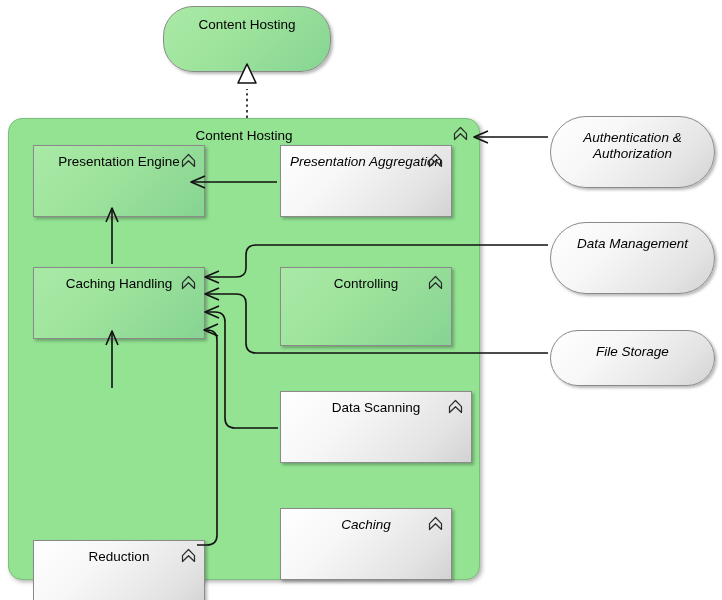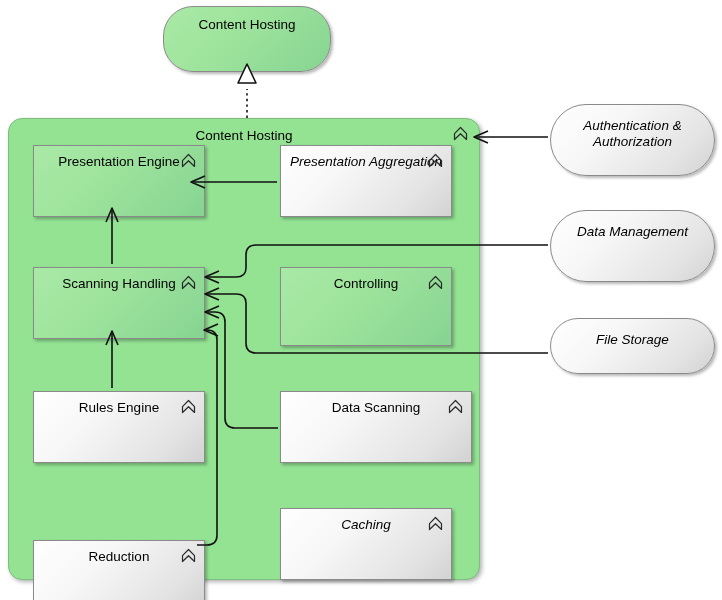--- a/index.html
+++ b/index.html
@@ -49,21 +49,21 @@
   .fill-grey {
     background: linear-gradient(135deg, #ffffff 0%, #f7f7f7 35%, #e3e3e3 78%, #d2d2d2 100%);
   }
   
   .fill-container {
     background: #93e393;
     border: 1px solid #7dbd7d;
   }
 
   .rect  { border-radius: 0; }
-  .pill  { border-radius: 38px; }
+  .pill  { border-radius: 38px; margin-top: 12px; }
 
   
   #container-content-hosting {
     position: absolute;
     left: 8px;
     top: 118px;
     width: 470px;
     height: 460px;
     border-radius: 14px;
   }
@@ -125,45 +125,37 @@
     <div class="node rect fill-grey italic" style="left:271px; top:26px; width:172px; height:72px;">
       <div class="label" style="top:8px;">Presentation Aggregation</div>
       <span class="comp-icon" style="right:8px; top:7px;">
         <svg viewBox="0 0 16 16">
           <path d="M8 1.6 L14.4 8.2 L14.4 14.4 L8 8.2 L1.6 14.4 L1.6 8.2 Z" fill="none" stroke="#2a2a2a" stroke-width="1.3" stroke-linejoin="round"></path>
         </svg>
       </span>
     </div>
 
     <div class="node rect fill-green" style="left:24px; top:148px; width:172px; height:72px;">
-      <div class="label" style="top:8px;">Scanning Handling</div>
+      <div class="label" style="top:8px;">Caching Handling</div>
       <span class="comp-icon" style="right:8px; top:7px;">
         <svg viewBox="0 0 16 16">
           <path d="M8 1.6 L14.4 8.2 L14.4 14.4 L8 8.2 L1.6 14.4 L1.6 8.2 Z" fill="none" stroke="#2a2a2a" stroke-width="1.3" stroke-linejoin="round"></path>
         </svg>
       </span>
     </div>
 
     <div class="node rect fill-green" style="left:271px; top:148px; width:172px; height:79px;">
       <div class="label" style="top:8px;">Controlling</div>
       <span class="comp-icon" style="right:8px; top:7px;">
         <svg viewBox="0 0 16 16">
           <path d="M8 1.6 L14.4 8.2 L14.4 14.4 L8 8.2 L1.6 14.4 L1.6 8.2 Z" fill="none" stroke="#2a2a2a" stroke-width="1.3" stroke-linejoin="round"></path>
         </svg>
       </span>
     </div>
 
-    <div class="node rect fill-grey" style="left:24px; top:272px; width:172px; height:72px;">
-      <div class="label" style="top:8px;">Rules Engine</div>
-      <span class="comp-icon" style="right:8px; top:7px;">
-        <svg viewBox="0 0 16 16">
-          <path d="M8 1.6 L14.4 8.2 L14.4 14.4 L8 8.2 L1.6 14.4 L1.6 8.2 Z" fill="none" stroke="#2a2a2a" stroke-width="1.3" stroke-linejoin="round"></path>
-        </svg>
-      </span>
-    </div>
 
     <div class="node rect fill-grey" style="left:271px; top:272px; width:192px; height:72px;">
       <div class="label" style="top:8px;">Data Scanning</div>
       <span class="comp-icon" style="right:8px; top:7px;">
         <svg viewBox="0 0 16 16">
           <path d="M8 1.6 L14.4 8.2 L14.4 14.4 L8 8.2 L1.6 14.4 L1.6 8.2 Z" fill="none" stroke="#2a2a2a" stroke-width="1.3" stroke-linejoin="round"></path>
         </svg>
       </span>
     </div>
 

